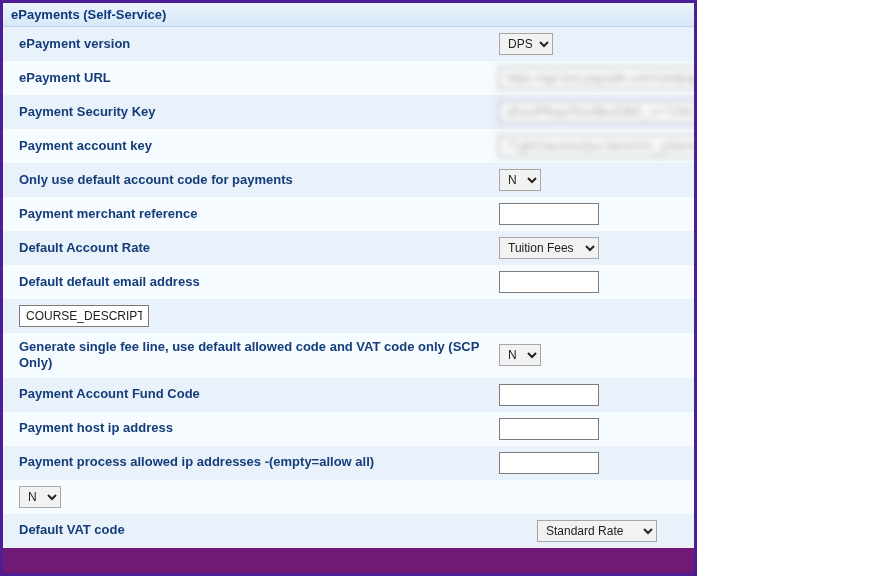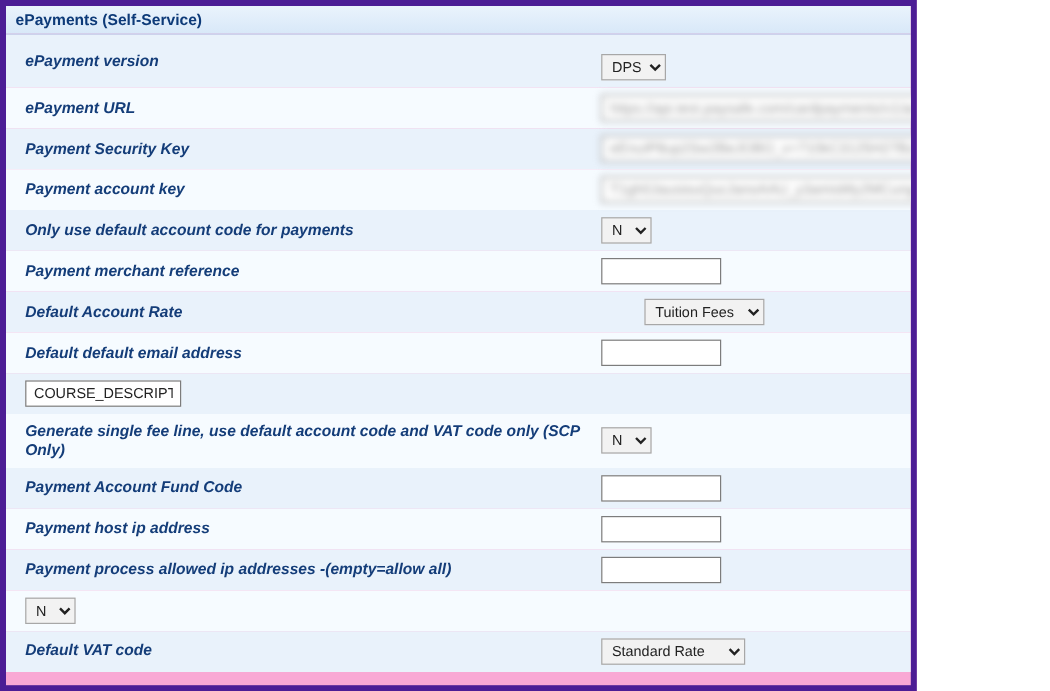--- a/index.html
+++ b/index.html
@@ -3,24 +3,24 @@
 <meta charset="utf-8">
 <style>
   * { box-sizing: border-box; }
   html, body {
     margin: 0; padding: 0;
     font-family: "Segoe UI", Tahoma, Arial, sans-serif;
     font-size: 13px;
     background: #fff;
   }
   .panel {
-    width: 764px;
+    width: 697px;
     height: 576px;
-    border: 5px solid #4c1d95;
-    background: #f9a8d4;
+    border: 3px solid #4c1d95;
+    background: #701a75;
     position: relative;
     overflow: hidden;
   }
   .panel-header {
     background: linear-gradient(#eaf3fc, #d8e8f8);
     border-bottom: 1px solid #b9d3ee;
     color: #0d3a78;
     font-weight: bold;
     padding: 4px 8px;
     font-size: 13px;
@@ -36,39 +36,38 @@
   }
   .row:nth-of-type(odd)  { background: #e9f2fb; }
   .row:nth-of-type(even) { background: #f6fbff; }
   .label {
     flex: 0 0 480px;
     color: #143d79;
     font-weight: 600;
     font-size: 13px;
     padding-right: 16px;
     line-height: 1.25;
-    font-style: italic;
   }
   .value {
     flex: 1 1 auto;
     display: flex;
     align-items: center;
   }
   select.ctrl {
     height: 22px;
     font-size: 12px;
     background: #f2f2f2;
     border: 1px solid #a7a7a7;
     color: #222;
     padding: 1px 4px;
   }
-  select.ctrl-small { width: 54px; margin-top: 10px; }
+  select.ctrl-small { width: 54px; }
   select.ctrl-yn    { width: 42px; }
-  select.ctrl-med   { width: 100px; margin-left: 36px; }
-  select.ctrl-wide  { width: 120px; }
+  select.ctrl-med   { width: 100px; }
+  select.ctrl-wide  { width: 120px; margin-left: 38px; }
   input.txt {
     height: 22px;
     font-size: 12px;
     border: 1px solid #7c7c7c;
     background: #fff;
     color: #222;
     padding: 2px 6px;
   }
   .w100 { width: 100px; }
   .w130 { width: 130px; }
@@ -149,21 +148,21 @@
       </div>
     </div>
 
     <div class="row">
       <div class="value">
         <input class="txt w130" type="text" value="COURSE_DESCRIPTION" style="">
       </div>
     </div>
 
     <div class="row">
-      <div class="label">Generate single fee line, use default account code and VAT code only (SCP Only)</div>
+      <div class="label">Generate single fee line, use default allowed code and VAT code only (SCP Only)</div>
       <div class="value">
         <select class="ctrl ctrl-yn">
           <option>N</option>
         </select>
       </div>
     </div>
 
     <div class="row">
       <div class="label">Payment Account Fund Code</div>
       <div class="value">

